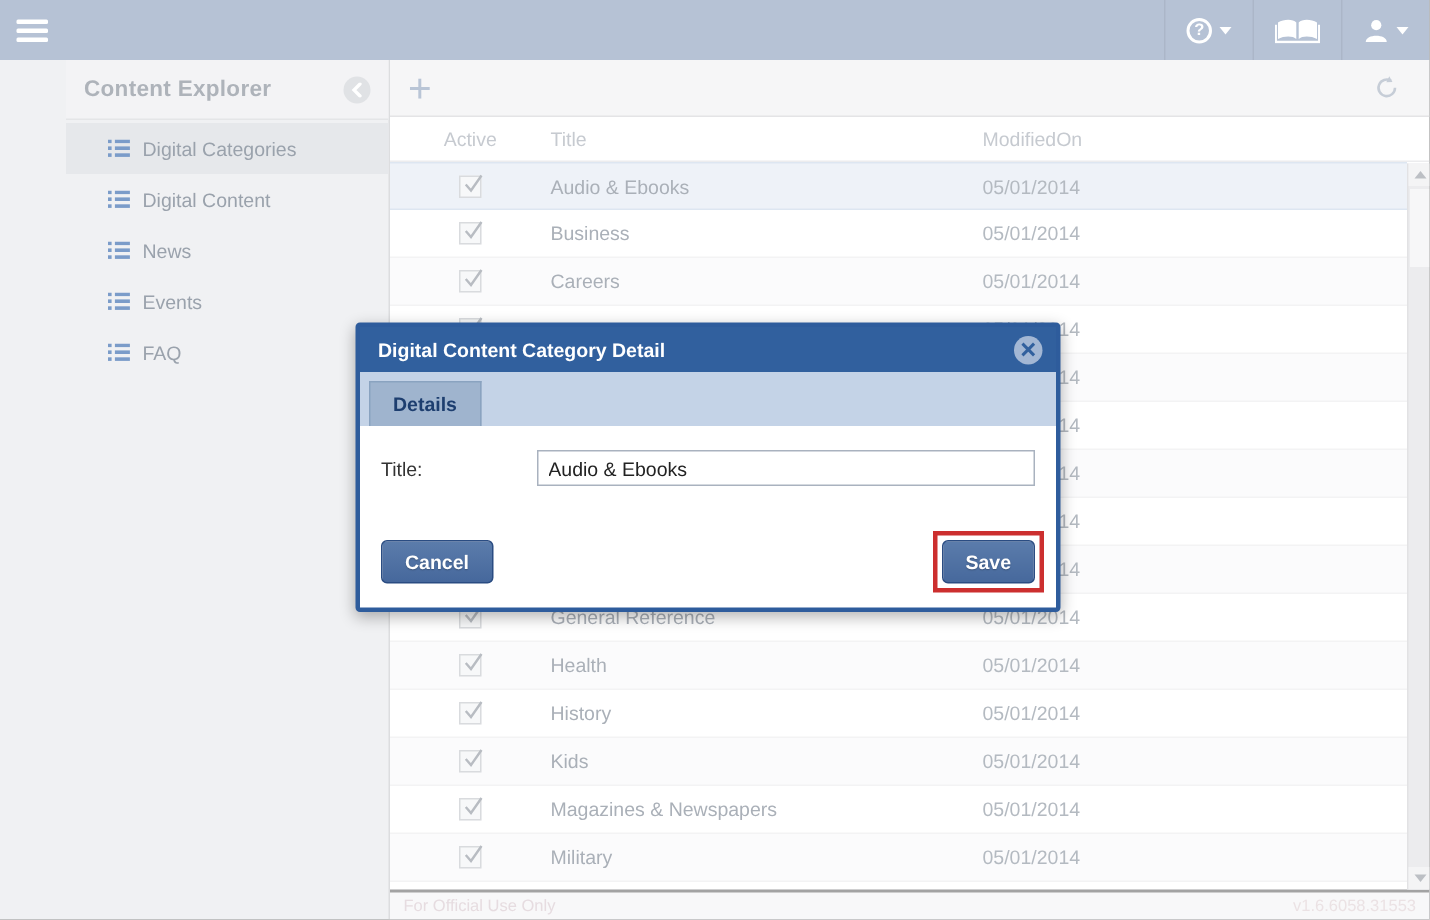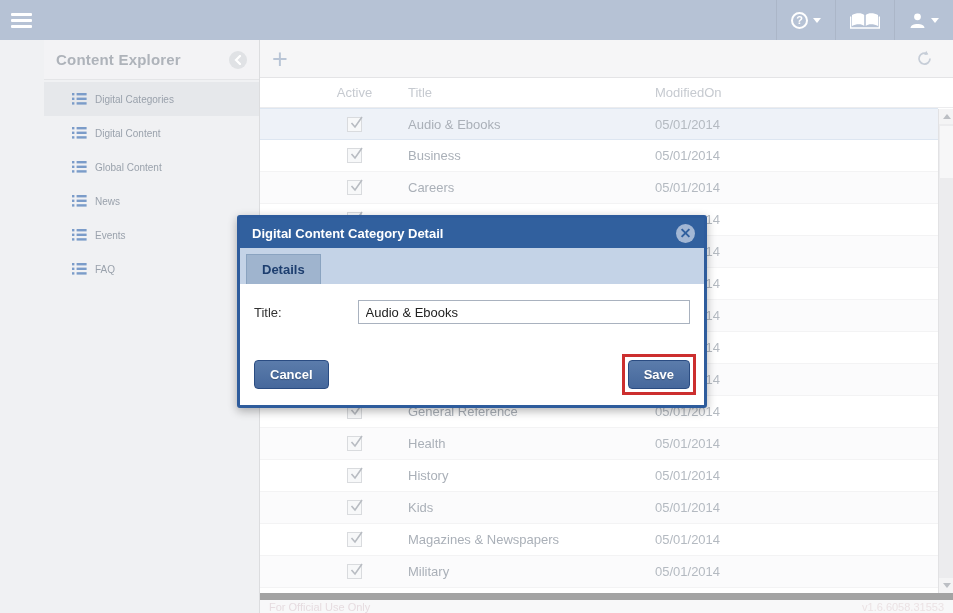--- a/index.html
+++ b/index.html
@@ -29,32 +29,32 @@
   .frame { display:flex; height:573px; }
   .sidebar { width:260px; background:#f0f1f3; border-right:1px solid #dcdddf;
     flex-shrink:0; display:flex; flex-direction:column;padding-left:44px; }
   .sidebar-header { height:40px; background:#f3f3f5; border-bottom:1px solid #e4e5e7;
     display:flex; align-items:center; justify-content:space-between; padding:0 12px; }
   .sidebar-title { color:#aeb3ba; font-size:15px; font-weight:bold; letter-spacing:0.2px; }
   .collapse-btn { width:18px; height:18px; border-radius:50%; background:#e0e2e5;
     display:flex; align-items:center; justify-content:center; cursor:pointer; }
   .sidebar-items { list-style:none; padding-top:2px; }
   .sidebar-item { height:34px; display:flex; align-items:center; padding-left:28px;
-    color:#9aa2ac; font-size:10px; cursor:pointer; }
+    color:#9aa2ac; font-size:13px; cursor:pointer; }
   .sidebar-item.selected { background:#e6e8eb; }
   .sidebar-item .li-icon { margin-right:8px; display:flex; }
   
   .main { flex:1; position:relative; display:flex; flex-direction:column; background:#fff; }
   .toolbar { height:38px; background:#f6f6f7; border-bottom:1px solid #e4e4e6;
     display:flex; align-items:center; justify-content:space-between; padding:0 12px; }
   .add-btn { color:#b9c5d6; font-size:27px; font-weight:400; line-height:24px; cursor:pointer; }
   .refresh-btn { cursor:pointer; display:flex; margin-right:8px; }
   .thead { height:30px; display:flex; align-items:center; color:#c6cad0;
     font-size:13px; border-bottom:1px solid #ececee; padding-right:15px; }
-  .col-active { width:107px; display:flex; justify-content:center; flex-shrink:0;margin-left:41px; }
+  .col-active { width:107px; display:flex; justify-content:center; flex-shrink:0; }
   .col-title  { flex:1; }
   .col-date   { width:283px; flex-shrink:0; }
   .tbody { flex:1; overflow:hidden; position:relative; padding-right:15px; }
   .trow { height:32px; display:flex; align-items:center; font-size:13px;
     border-bottom:1px solid #f3f3f4; color:#aab0b8; cursor:pointer; }
   .trow:nth-child(odd) { background:#fbfbfc; }
   .trow.selected { background:#eef2f8; border-top:1px solid #dde6f1;
     border-bottom:1px solid #dde6f1; }
   .trow .col-date { color:#b4bac1; }
   .checkbox { position:relative; width:15px; height:15px; background:#f7f8f9;
@@ -66,21 +66,21 @@
   .sb-arrow { position:absolute; left:0; width:15px; height:15px; background:#f4f4f5;
     display:flex; align-items:center; justify-content:center; cursor:pointer; }
   .sb-up { top:0; } .sb-down { bottom:0; }
   .tri-up { width:0; height:0; border-left:4px solid transparent;
     border-right:4px solid transparent; border-bottom:5px solid #bcbfc4; }
   .tri-down { width:0; height:0; border-left:4px solid transparent;
     border-right:4px solid transparent; border-top:5px solid #bcbfc4; }
   .sb-thumb { position:absolute; left:1px; top:17px; width:13px; height:52px;
     background:#f7f7f8; cursor:grab; }
   
-  .statusbar { height:20px; background:#f8f8f9; border-top:7px solid #a3a3a3;
+  .statusbar { height:20px; background:#f8f8f9; border-top:2px solid #a3a3a3;
     display:flex; align-items:center; justify-content:space-between;
     padding:0 9px; font-size:11px; }
   .fouo { color:#e6dce0; }
   .version { color:#ebe2e4; }
   
   .modal { position:absolute; left:237px; top:215px; width:470px;
     border:3px solid #2e5c9c; border-radius:3px; background:#fff;
     box-shadow:0 3px 10px rgba(0,0,0,0.3); z-index:50; }
   .modal-header { height:30px; background:#31609e; display:flex;
     align-items:center; justify-content:space-between; padding:0 9px 0 12px; }
@@ -180,81 +180,66 @@
           <rect x="0" y="4.6" width="2.4" height="2.4"></rect>
                   <rect x="4.6" y="4.6" width="10" height="2.4"></rect>
           <rect x="0" y="9.2" width="2.4" height="2.4"></rect>
                   <rect x="4.6" y="9.2" width="10" height="2.4"></rect>
         </g>
       </svg>
     </span>
     <span class="li-label">Digital Content</span>
   </li>
 
+
   <li class="sidebar-item">
     <span class="li-icon">
       <svg width="15" height="12" viewBox="0 0 15 12">
         <g fill="#7b9cc9">
           <rect x="0" y="0" width="2.4" height="2.4"></rect>
                   <rect x="4.6" y="0" width="10" height="2.4"></rect>
           <rect x="0" y="4.6" width="2.4" height="2.4"></rect>
                   <rect x="4.6" y="4.6" width="10" height="2.4"></rect>
           <rect x="0" y="9.2" width="2.4" height="2.4"></rect>
                   <rect x="4.6" y="9.2" width="10" height="2.4"></rect>
         </g>
       </svg>
     </span>
-    <span class="li-label">Global Content</span>
+    <span class="li-label">News</span>
   </li>
 
   <li class="sidebar-item">
     <span class="li-icon">
       <svg width="15" height="12" viewBox="0 0 15 12">
         <g fill="#7b9cc9">
           <rect x="0" y="0" width="2.4" height="2.4"></rect>
                   <rect x="4.6" y="0" width="10" height="2.4"></rect>
           <rect x="0" y="4.6" width="2.4" height="2.4"></rect>
                   <rect x="4.6" y="4.6" width="10" height="2.4"></rect>
           <rect x="0" y="9.2" width="2.4" height="2.4"></rect>
                   <rect x="4.6" y="9.2" width="10" height="2.4"></rect>
         </g>
       </svg>
     </span>
-    <span class="li-label">News</span>
+    <span class="li-label">Events</span>
   </li>
 
   <li class="sidebar-item">
     <span class="li-icon">
       <svg width="15" height="12" viewBox="0 0 15 12">
         <g fill="#7b9cc9">
           <rect x="0" y="0" width="2.4" height="2.4"></rect>
                   <rect x="4.6" y="0" width="10" height="2.4"></rect>
           <rect x="0" y="4.6" width="2.4" height="2.4"></rect>
                   <rect x="4.6" y="4.6" width="10" height="2.4"></rect>
           <rect x="0" y="9.2" width="2.4" height="2.4"></rect>
                   <rect x="4.6" y="9.2" width="10" height="2.4"></rect>
         </g>
       </svg>
     </span>
-    <span class="li-label">Events</span>
-  </li>
-
-  <li class="sidebar-item">
-    <span class="li-icon">
-      <svg width="15" height="12" viewBox="0 0 15 12">
-        <g fill="#7b9cc9">
-          <rect x="0" y="0" width="2.4" height="2.4"></rect>
-                  <rect x="4.6" y="0" width="10" height="2.4"></rect>
-          <rect x="0" y="4.6" width="2.4" height="2.4"></rect>
-                  <rect x="4.6" y="4.6" width="10" height="2.4"></rect>
-          <rect x="0" y="9.2" width="2.4" height="2.4"></rect>
-                  <rect x="4.6" y="9.2" width="10" height="2.4"></rect>
-        </g>
-      </svg>
-    </span>
     <span class="li-label">FAQ</span>
   </li>
 </ul>
     </div>
 
     <div class="main">
       <div class="toolbar">
         <span class="add-btn">+</span>
         <span class="refresh-btn">
           <svg width="17" height="17" viewBox="0 0 17 17">

